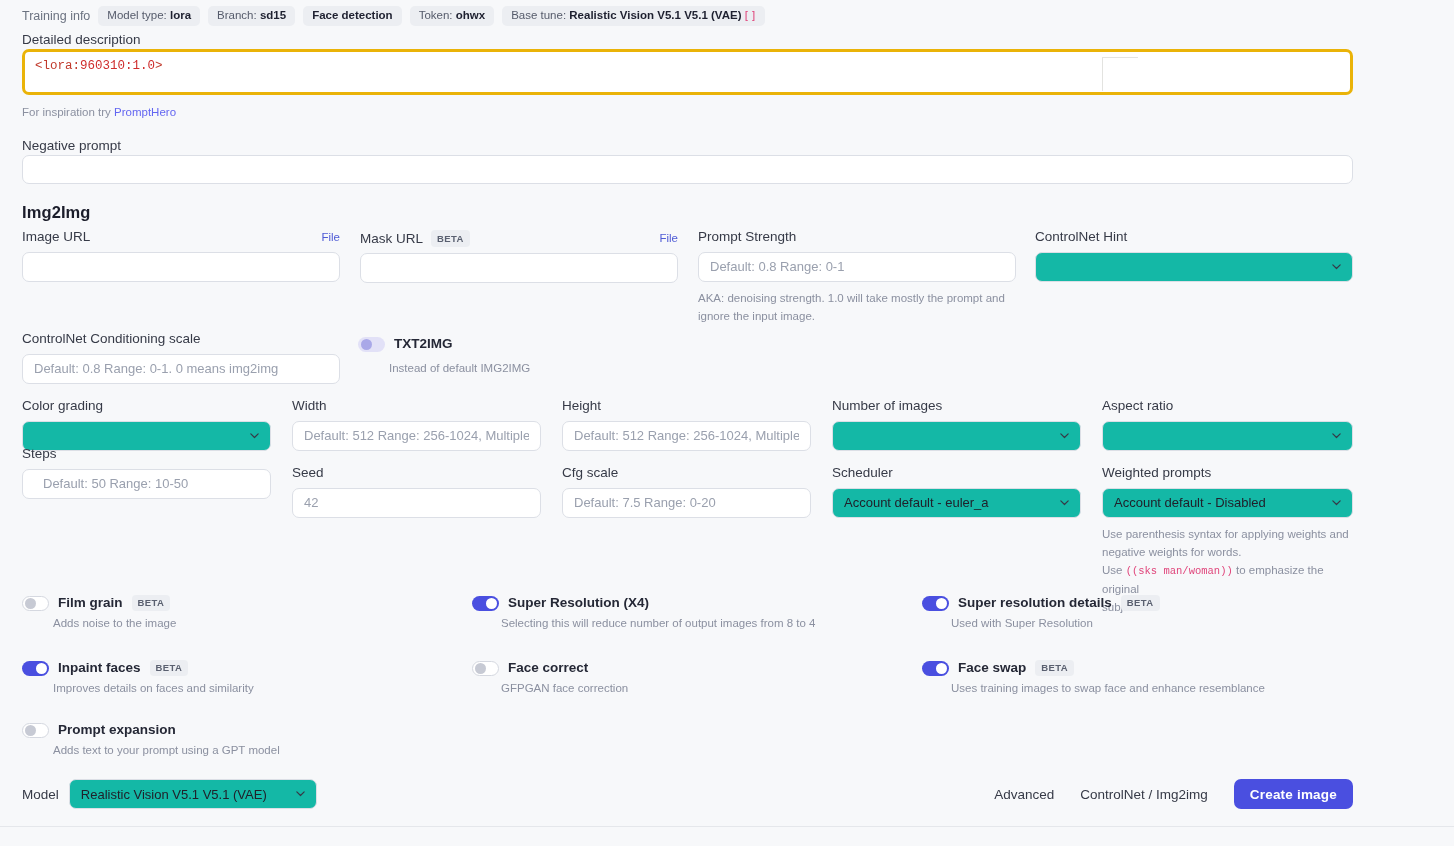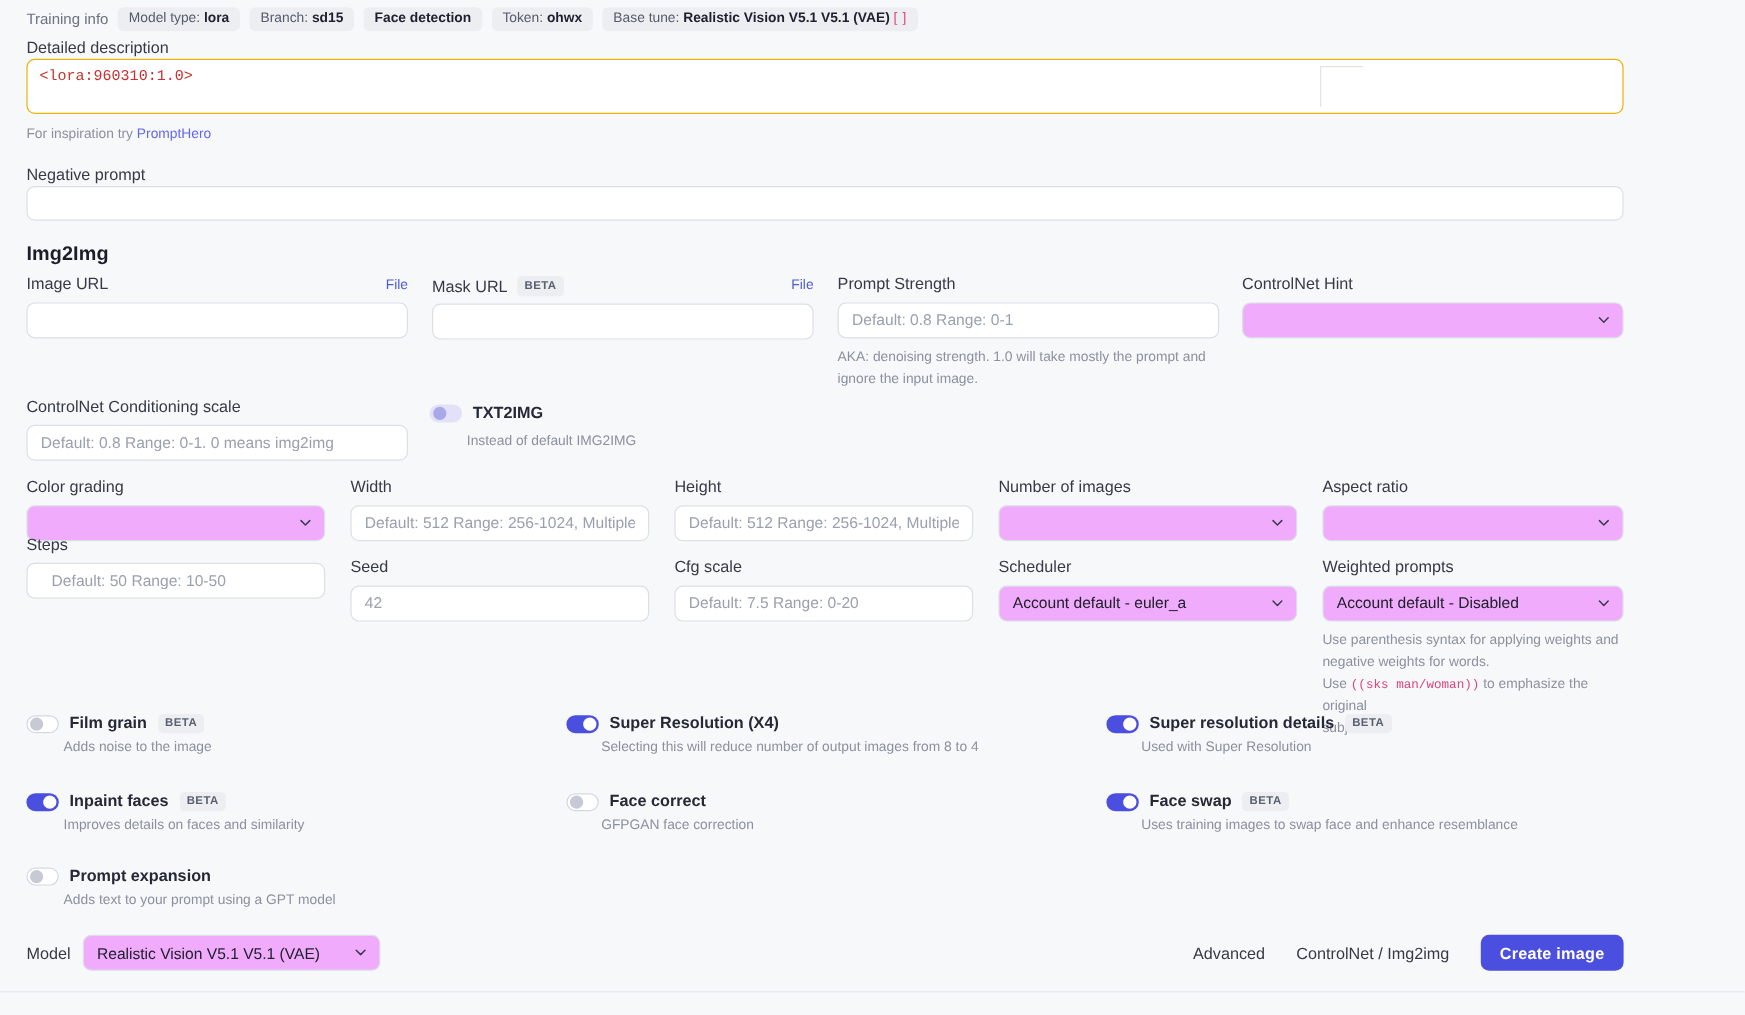--- a/index.html
+++ b/index.html
@@ -36,34 +36,34 @@
 
   .inp {
     width: 100%; height: 30px;
     background: #fff; border: 1px solid #dcdfe6; border-radius: 7px;
     font-family: "Liberation Sans", sans-serif;
     font-size: 13px; color: #20212b; padding: 0 11px; outline: none;
   }
   .inp::placeholder { color: #9aa0ae; }
   .sel {
     position: relative; width: 100%; height: 30px;
-    background: #f0abfc; border: 1px solid #dcdfe6; border-radius: 7px;
+    background: #14b8a6; border: 1px solid #dcdfe6; border-radius: 7px;
     display: flex; align-items: center; padding: 0 30px 0 11px;
     font-size: 13px; color: #20212b;
   }
   .sel .chev {
     position: absolute; right: 10px; top: 50%; width: 11px; height: 11px;
     margin-top: -6px; pointer-events: none;
   }
   .sel .chev svg { display: block; }
 
   
   .ta-wrap {
     position: absolute; left: 22px; top: 49px; width: 1331px; height: 46px;
-    background: #fff; border: 1px solid #eab308; border-radius: 7px;
+    background: #fff; border: 3px solid #eab308; border-radius: 7px;
   }
   .ta-text {
     position: absolute; left: 10px; top: 7px;
     font-family: "Liberation Mono", monospace; font-size: 12.5px;
     color: #c0392b; white-space: pre;
   }
   .ta-text .num { color: #cf2d2d; }
   .ta-ghost {
     position: absolute; left: 1077px; top: 5px; width: 36px; height: 34px;
     border-left: 1px solid #e3e3e0; border-top: 1px solid #e3e3e0;

